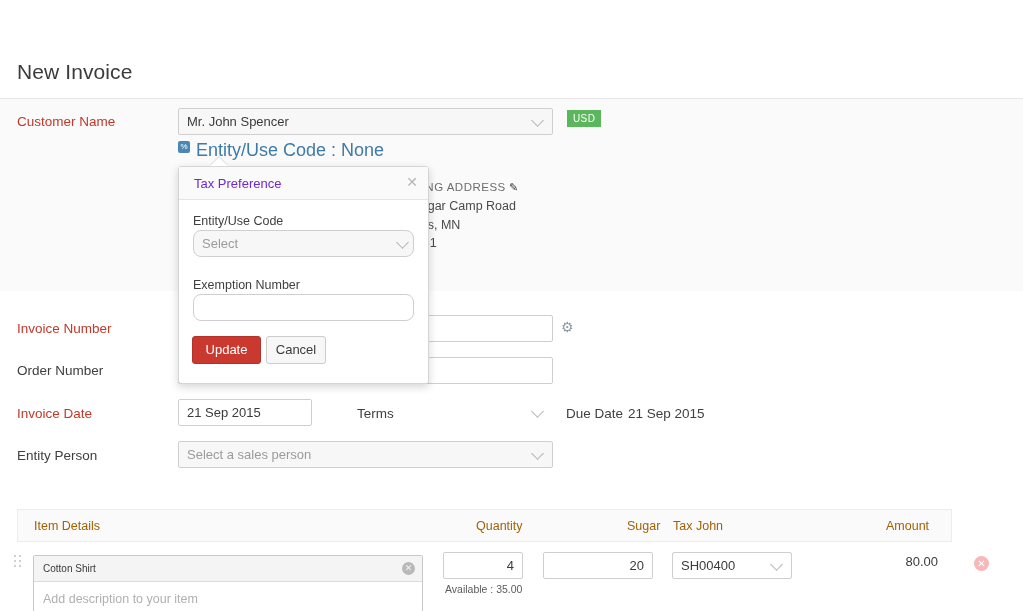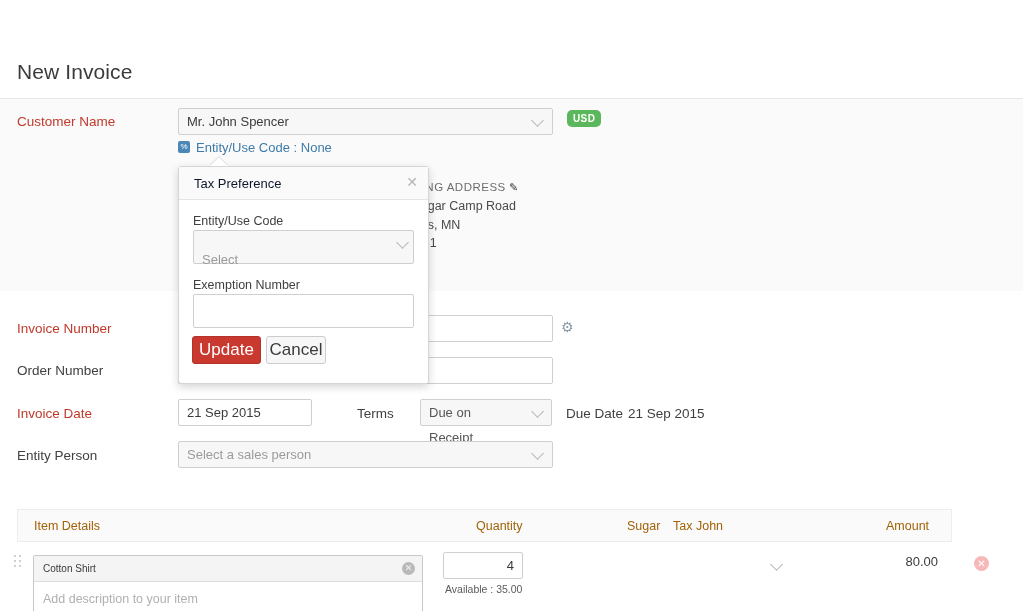--- a/index.html
+++ b/index.html
@@ -71,28 +71,28 @@
     transform: rotate(45deg);
   }
 
   
   .customer-input {
     left: 178px; top: 64px; width: 375px;
   }
   .usd-badge {
     position: absolute; left: 567px; top: 66px;
     background: #5bb75b; color: #ffffff;
-    font-size: 10px; font-weight: bold;
+    font-size: 10px; font-weight: normal;
     padding: 3px 6px 3px 6px;
-    border-radius: 5px;
+    border-radius: 0;
     letter-spacing: .4px;
   }
   .entity-link {
     position: absolute; left: 196px; top: 96px;
-    font-size: 13px; color: #3f7ba8;
+    font-size: 18px; color: #3f7ba8;
     white-space: nowrap; cursor: pointer;
   }
   .entity-icon {
     position: absolute; left: 178px; top: 97px;
     width: 12px; height: 12px;
     background: #4a87b5; border-radius: 2px;
     color: #fff; font-size: 8px; line-height: 12px; text-align: center;
   }
 
   
@@ -130,43 +130,43 @@
     z-index: 51;
   }
   .popup-head {
     position: absolute; left: 0; top: 0;
     width: 249px; height: 33px;
     background: #fafafa;
     border-bottom: 1px solid #e4e4e4;
   }
   .popup-title {
     position: absolute; left: 15px; top: 9px;
-    font-size: 13px; color: #0f172a;
+    font-size: 13px; color: #6d28d9;
   }
   .popup-close {
     position: absolute; right: 10px; top: 8px;
     font-size: 14px; color: #b5b5b5; cursor: pointer;
     line-height: 14px;
   }
   .popup-flbl {
     position: absolute; left: 15px;
     font-size: 12.5px; color: #3f3f3f;
   }
   .popup-field {
     position: absolute; left: 15px;
     height: 27px; width: 221px;
-    border: 1px solid #cfcfcf; border-radius: 2px;
-    font-size: 13px; padding: 16px 8px; line-height: 25px;
+    border: 1px solid #cfcfcf; border-radius: 8px;
+    font-size: 13px; padding: 0 8px; line-height: 25px;
     font-family: "Liberation Sans", sans-serif;
   }
   .btn {
     position: absolute;
     height: 28px;
     border-radius: 3px;
-    font-size: 17px;
+    font-size: 13px;
     line-height: 26px;
     text-align: center;
     cursor: pointer;
     font-family: "Liberation Sans", sans-serif;
   }
   .btn-primary {
     left: 192px; top: 292px; width: 69px;
     background: #c9392f; color: #ffffff; border: 1px solid #b5322a;
   }
   .btn-default {
@@ -306,21 +306,20 @@
   <div class="field" style="left:178px; top:271px; width:375px;"></div>
   <div class="gear">⚙</div>
 
   <div class="lbl" style="left:17px; top:319px;text-align:center;">Order Number</div>
   <div class="field" style="left:178px; top:313px; width:375px;"></div>
 
   <div class="lbl req" style="left:17px; top:362px;">Invoice Date</div>
   <div class="field" style="left:178px; top:355px; width:134px;">21 Sep 2015</div>
 
   <div class="lbl" style="left:357px; top:362px;">Terms</div>
-  <div class="field gray sel" style="left:420px; top:355px; width:132px; color:#555;">Due on Receipt</div>
   <div class="caret" style="left:533px; top:363px;"></div>
 
   <div class="lbl" style="left:566px; top:362px;">Due Date</div>
   <div class="lbl" style="left:628px; top:362px;">21 Sep 2015</div>
 
   <div class="lbl" style="left:17px; top:404px;">Entity Person</div>
   <div class="field gray sel" style="left:178px; top:397px; width:375px;">Select a sales person</div>
   <div class="caret" style="left:533px; top:405px;"></div>
 
   <div class="item-table">
@@ -344,20 +343,22 @@
 
   <div class="item-desc-box">
     <div class="item-name-field">Cotton Shirt</div>
     <div class="item-clear">✕</div>
     <div class="item-desc-ph">Add description to your item</div>
   </div>
 
   <div class="field" style="left:443px; top:508px; width:80px; text-align:right;">4</div>
   <div class="avail">Available : 35.00</div>
 
-
+  <div class="field" style="left:543px; top:508px; width:110px; text-align:right;">20</div>
+
+  <div class="field sel" style="left:672px; top:508px; width:120px;">SH00400</div>
   <div class="caret" style="left:772px; top:516px;"></div>
 
   <div class="amount-cell">80.00</div>
   <div class="row-delete">✕</div>
 
   <div class="bottom-strip"></div>
 </div>
 
 </body></html>

